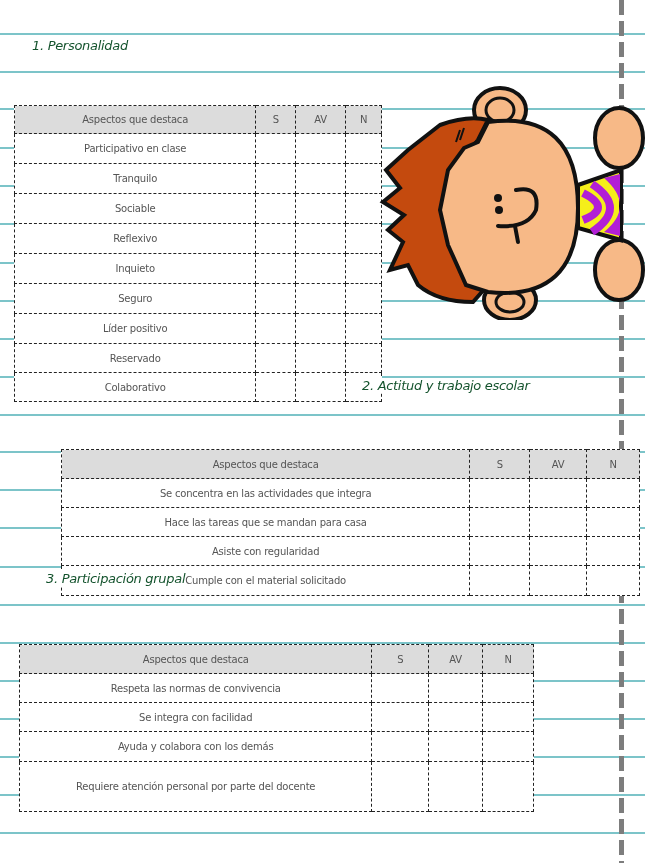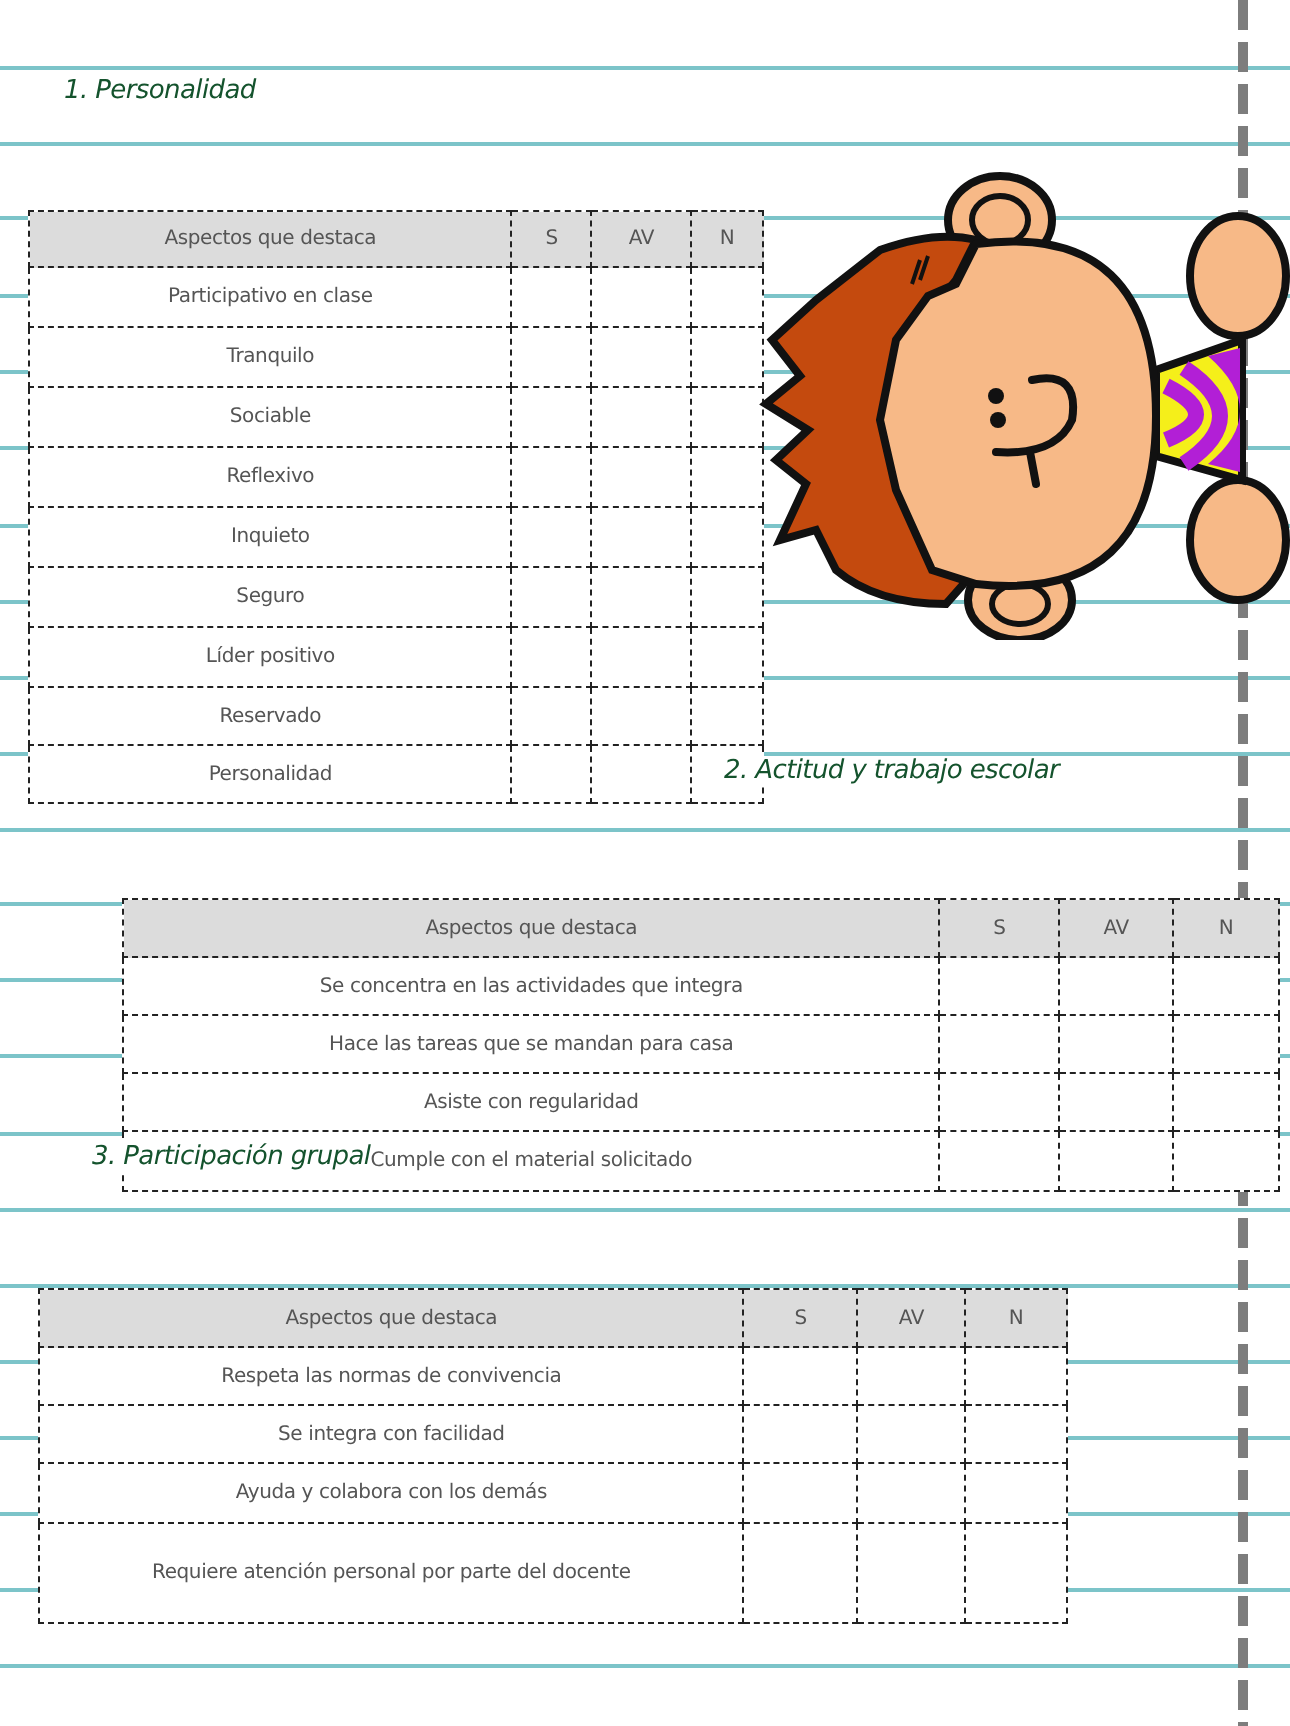--- a/index.html
+++ b/index.html
@@ -101,21 +101,21 @@
         <td></td>
         <td></td>
       </tr>
   <tr style="height:29px">
         <td>Reservado</td>
         <td></td>
         <td></td>
         <td></td>
       </tr>
   <tr style="height:29px">
-        <td>Personalidad</td>
+        <td>Colaborativo</td>
         <td></td>
         <td></td>
         <td></td>
       </tr>
 </tbody>
   </table>
 
 <svg class="kid" viewBox="0 0 267 250">
 
   <ellipse cx="241" cy="68" rx="24" ry="30" fill="#f7b987" stroke="#111" stroke-width="4"></ellipse>

